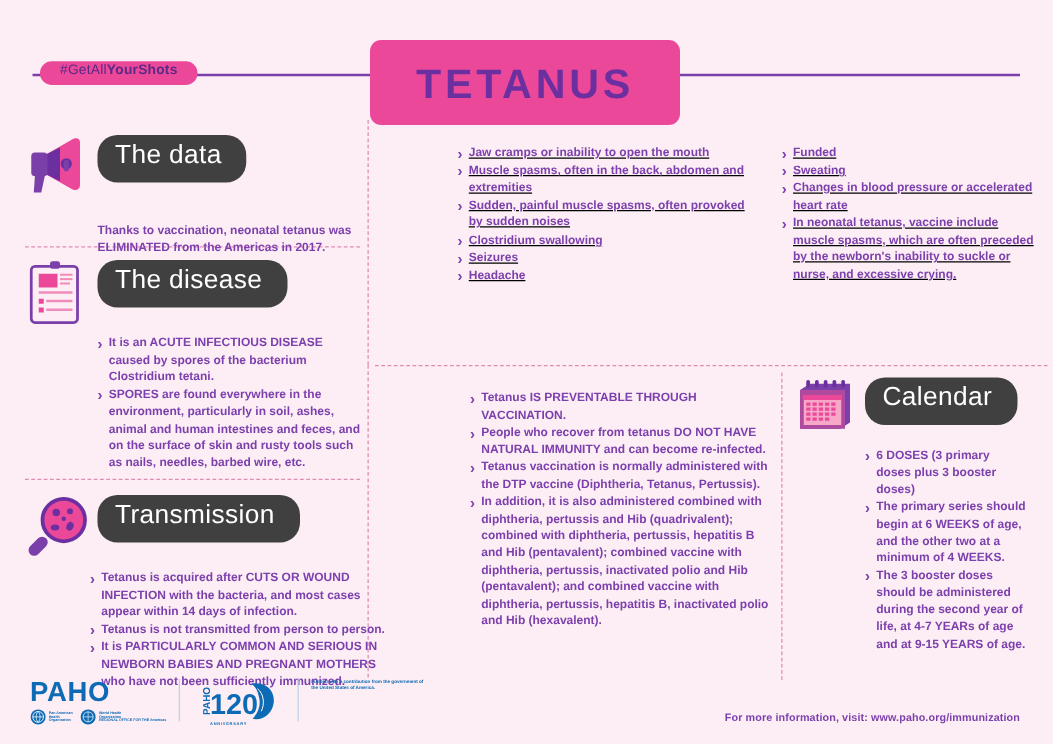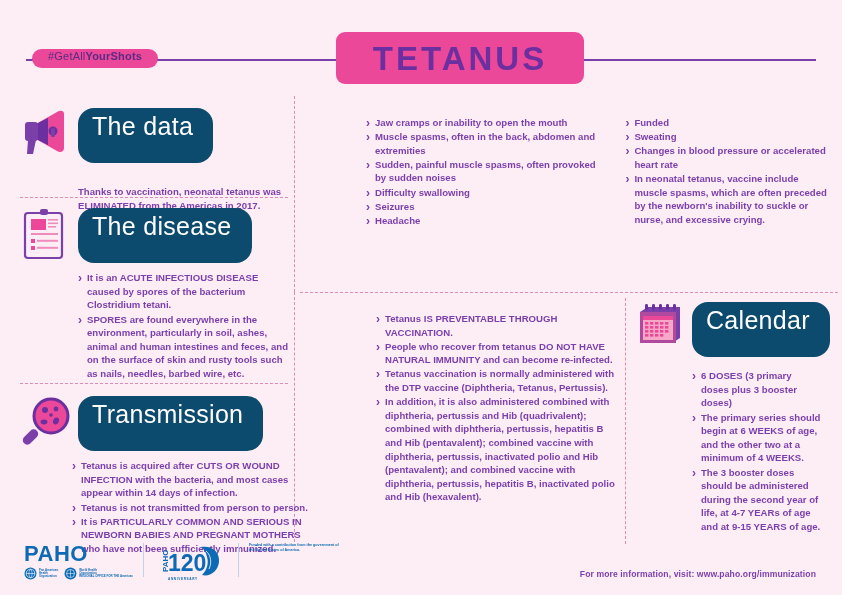--- a/index.html
+++ b/index.html
@@ -46,28 +46,27 @@
     letter-spacing: 0.2px;
     white-space: nowrap;
     z-index: 3;
   }
   .hashtag .light { font-weight: normal; }
   .title-pill {
     position: absolute;
     top: 32px;
     left: 296px;
     width: 248px;
-    height: 52px;
+    height: 68px;
     background: #ec4899;
     border-radius: 9px;
     display: flex;
     align-items: center;
     justify-content: center;
     z-index: 3;
-    margin-left: 40px;
   }
   .title-pill span {
     color: #6b2fa0;
     font-size: 33px;
     font-weight: bold;
     letter-spacing: 3px;
     line-height: 1;
   }
 
   
@@ -86,26 +85,26 @@
   .section { position: absolute; }
   .sec-head {
     display: flex;
     align-items: flex-start;
   }
   .sec-icon {
     flex: 0 0 auto;
     position: relative;
   }
   .sec-pill {
-    background: #0c4a6e;
+    background: #404040;
     border-radius: 16px;
     color: #ffffff;
     display: inline-block;
-    padding: 3px 20px 21px 14px;
-    font-size: 25px;
+    padding: 3px 20px 9px 14px;
+    font-size: 21px;
     font-weight: normal;
     letter-spacing: 0.3px;
     line-height: 1.25;
     white-space: nowrap;
   }
   .sec-body {
     color: #7c3fae;
     font-size: 9.6px;
     line-height: 1.42;
     font-weight: bold;
@@ -279,26 +278,26 @@
       </div>
     </div>
     <ul class="bullets sec-body" style="margin-left:52px; margin-top:8px; width:236px;">
       <li>Tetanus is acquired after CUTS OR WOUND INFECTION with the bacteria, and most cases appear within 14 days of infection.</li>
       <li>Tetanus is not transmitted from person to person.</li>
       <li>It is PARTICULARLY COMMON AND SERIOUS IN NEWBORN BABIES AND PREGNANT MOTHERS who have not been sufficiently immunized.</li>
     </ul>
   </div>
 
   <div class="section" style="left:304px; top:106px; width:530px;">
-    <div style="display:flex; margin-left:62px; margin-top:10px; gap:16px;">
+    <div style="display:flex; margin-left:62px; margin-top:10px; gap:16px;text-decoration:underline;">
       <ul class="bullets sec-body" style="width:245px;">
         <li>Jaw cramps or inability to open the mouth</li>
         <li>Muscle spasms, often in the back, abdomen and extremities</li>
         <li>Sudden, painful muscle spasms, often provoked by sudden noises</li>
-        <li>Difficulty swallowing</li>
+        <li>Clostridium swallowing</li>
         <li>Seizures</li>
         <li>Headache</li>
       </ul>
       <ul class="bullets sec-body" style="width:210px;">
         <li>Funded</li>
         <li>Sweating</li>
         <li>Changes in blood pressure or accelerated heart rate</li>
         <li>In neonatal tetanus, vaccine include muscle spasms, which are often preceded by the newborn's inability to suckle or nurse, and excessive crying.</li>
       </ul>
     </div>

